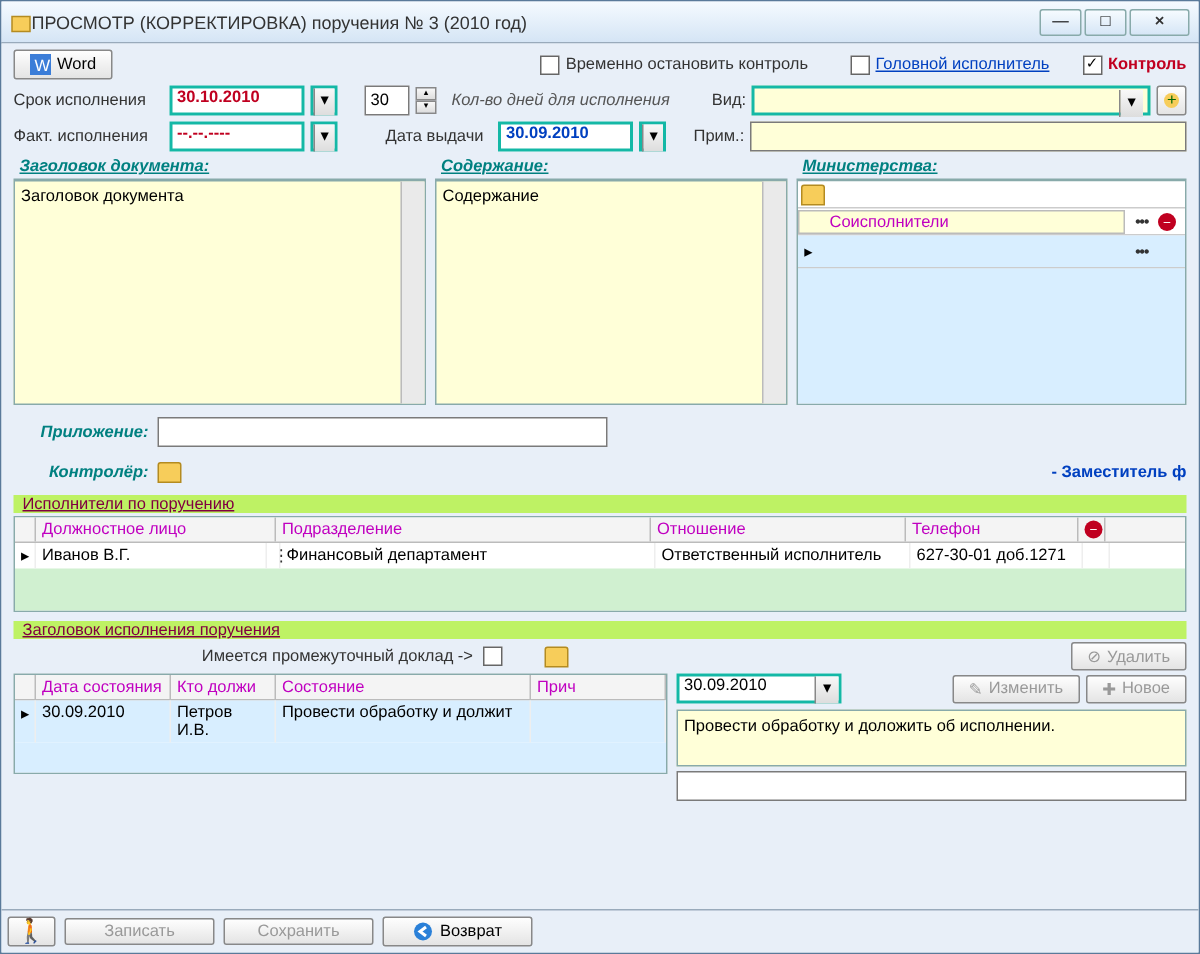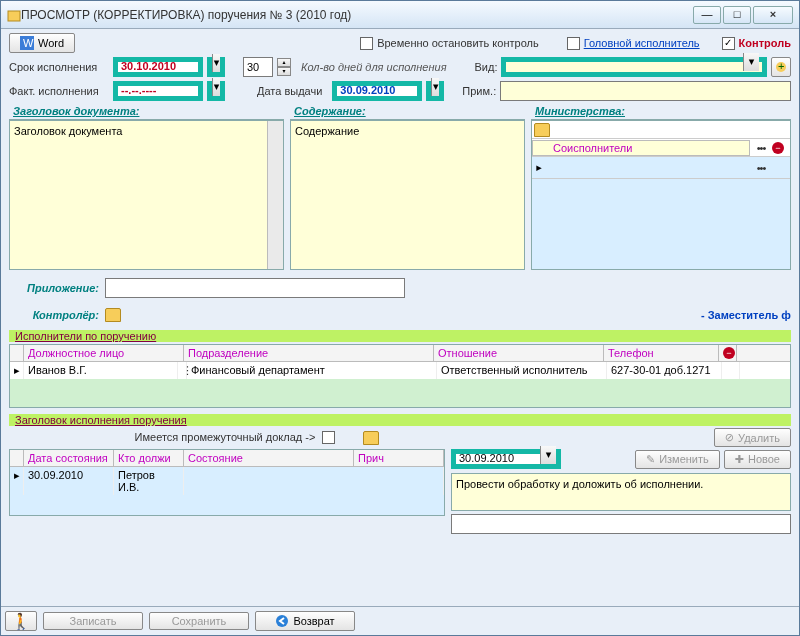--- a/index.html
+++ b/index.html
@@ -23,21 +23,21 @@
 .magenta { color: #c000c0; }
 
 .btn { background: linear-gradient(#fefefe,#e4e4e4); border: 1px solid #888; padding: 2px 10px; border-radius: 2px; cursor: pointer; display: inline-flex; align-items: center; gap: 4px; }
 .btn.disabled { color: #999; }
 .btn-sm { width: 20px; height: 20px; padding: 0; justify-content: center; }
 
 input[type=text], .input { background: #fff; border: 1px solid #7a7a7a; height: 20px; padding: 1px 3px; }
 .input.yellow { background: #ffffd8; }
 .checkbox { width: 13px; height: 13px; border: 1px solid #666; background: #fff; display: inline-block; vertical-align: middle; }
 .checkbox.checked::after { content: "✓"; font-size: 10px; line-height: 10px; color: #000; display: block; text-align: center; }
-.dropdown { background: #fff; border: 5px solid #14b8a6; height: 20px; display: flex; align-items: flex-end; }
+.dropdown { background: #fff; border: 2px solid #14b8a6; height: 20px; display: flex; align-items: flex-start; }
 .dropdown .dd-btn { width: 16px; height: 18px; background: linear-gradient(#f8f8f8,#ddd); border-left: 1px solid #888; text-align: center; line-height: 16px; }
 .spinner { width: 14px; display: flex; flex-direction: column; }
 .spinner div { height: 9px; background: linear-gradient(#f8f8f8,#ddd); border: 1px solid #888; font-size: 6px; text-align: center; line-height: 6px; }
 
 .panel3 { display: flex; gap: 6px; margin-top: 4px; }
 .panel { border: 1px solid #8aa; background: #ffffd8; display: flex; flex-direction: column; }
 .panel-h { color: #008080; font-style: italic; font-weight: bold; padding: 0 4px 2px; text-decoration: underline; background: #e8eff8; border-bottom: 1px solid #8aa; }
 .panel-body { flex: 1; padding: 4px; font-size: 11px; }
 .scrollbar { width: 16px; background: #eaeaea; border-left: 1px solid #bbb; }
 
@@ -161,21 +161,21 @@
     <div class="panel3">
       <div style="width:275px">
         <div class="panel-h">Заголовок документа:</div>
         <div class="panel" style="height:150px;flex-direction:row">
           <div class="panel-body" style="flex:1">Заголовок документа</div>
           <div class="scrollbar"></div>
         </div>
       </div>
       <div style="width:235px">
         <div class="panel-h">Содержание:</div>
-        <div class="panel" style="height:150px;flex-direction:column">
+        <div class="panel" style="height:150px;flex-direction:row">
           <div class="panel-body" style="flex:1">Содержание</div>
           <div class="scrollbar"></div>
         </div>
       </div>
       <div style="flex:1">
         <div class="panel-h">Министерства:</div>
         <div class="panel ministries-body" style="height:150px;background:#fff">
           <div class="min-row" style="background:#fff;padding:2px">
             <div class="folder-icon"></div>
             <div style="flex:1"></div>
@@ -255,20 +255,21 @@
             <div class="col row-ind"></div>
             <div class="col" style="width:90px">Дата состояния</div>
             <div class="col" style="width:70px">Кто должи</div>
             <div class="col" style="width:170px">Состояние</div>
             <div class="col" style="flex:1">Прич</div>
           </div>
           <div class="grid-row bluebg">
             <div class="col row-ind">▸</div>
             <div class="col" style="width:90px">30.09.2010</div>
             <div class="col" style="width:70px">Петров И.В.</div>
+            <div class="col" style="width:170px">Провести обработку и должит</div>
             <div class="col" style="flex:1"></div>
           </div>
           <div style="height:20px;background:#d8eeff"></div>
         </div>
       </div>
       <div class="bottom-right">
         <div class="row">
           <div class="dropdown" style="width:110px">
             <span style="flex:1;padding:0 3px">30.09.2010</span>
             <div class="dd-btn">▾</div>

